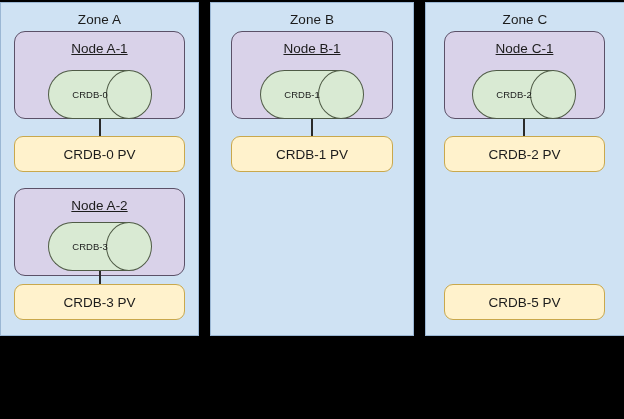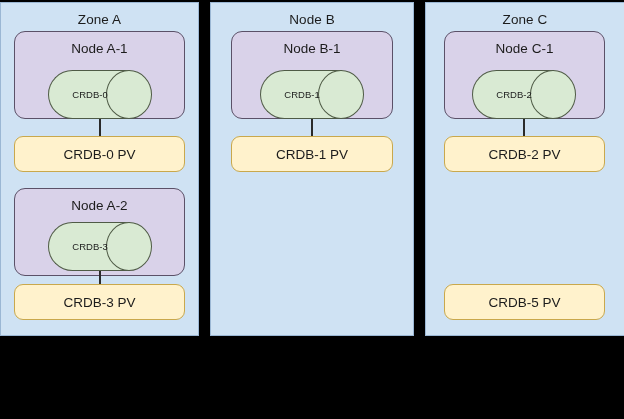--- a/index.html
+++ b/index.html
@@ -57,20 +57,21 @@
     box-sizing: border-box;
   }
   .node-title {
     position: absolute;
     top: 9px;
     left: 0;
     right: 0;
     text-align: center;
     font-size: 13.5px;
     color: #1c1c1c;
+    text-decoration: underline;
   }
 
   
   .node-row1 { top: 31px; height: 88px; }
   .node-row2 { top: 188px; height: 88px; }
   .node-a { left: 14px;  width: 171px; }
   .node-b { left: 231px; width: 162px; }
   .node-c { left: 444px; width: 161px; }
 
   
@@ -168,21 +169,21 @@
   </div>
   <div class="cyl" style="left:48px; top:222px;">
     <div class="body"></div>
     <div class="cap"></div>
     <div class="cyl-label">CRDB-3</div>
   </div>
   <div class="connector" style="left:99px; top:271px; height:13px;"></div>
   <div class="pv pv-row2 pv-a">CRDB-3 PV</div>
 
   <div class="zone" id="zone-b">
-    <div class="zone-title">Node B</div>
+    <div class="zone-title">Zone B</div>
   </div>
 
   <div class="node node-row1 node-b">
     <div class="node-title">Node B-1</div>
   </div>
   <div class="cyl" style="left:260px; top:70px;">
     <div class="body"></div>
     <div class="cap"></div>
     <div class="cyl-label">CRDB-1</div>
   </div>

